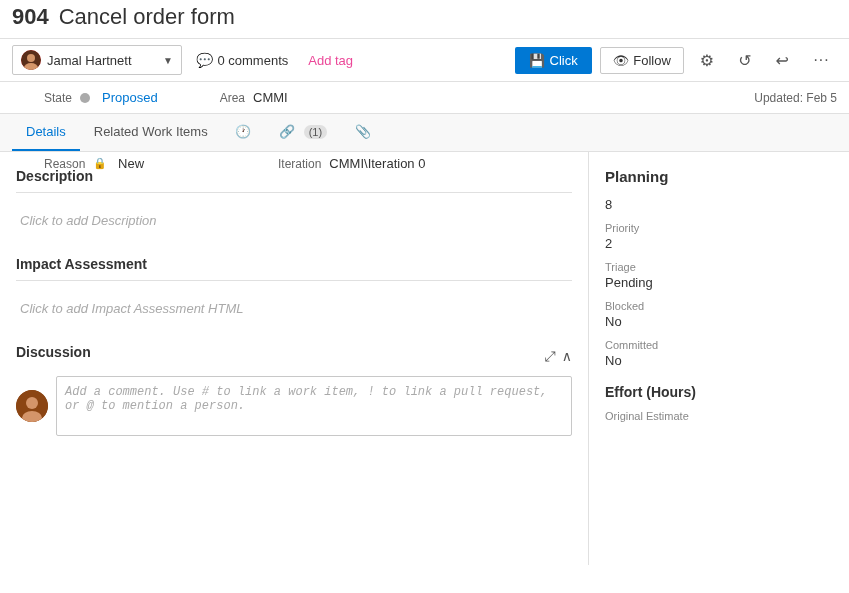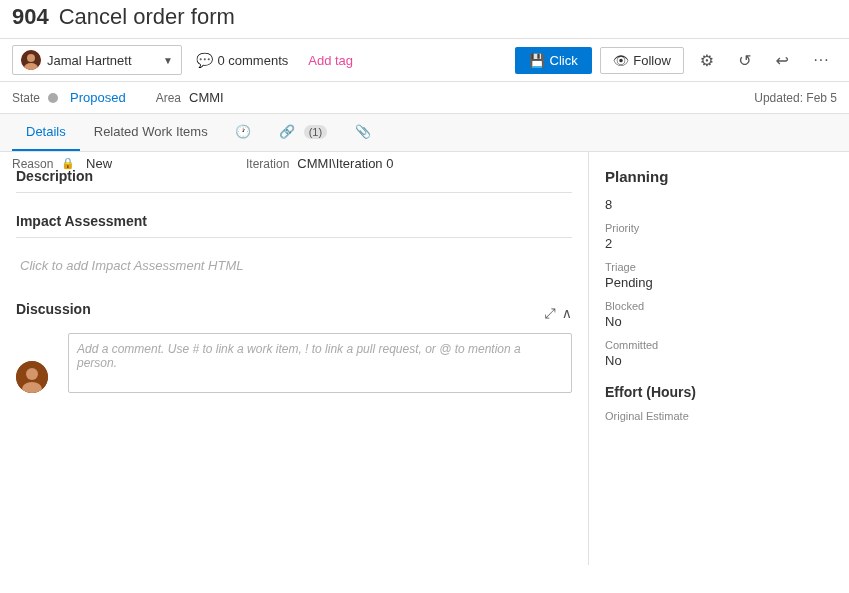--- a/index.html
+++ b/index.html
@@ -117,21 +117,21 @@
       align-items: center;
       padding: 8px 12px;
       border-bottom: 1px solid #e0e0e0;
       background: #fff;
       gap: 30px;
     }
     .field-group {
       display: flex; align-items: center; gap: 8px;
     }
     .field-label {
-      color: #666; font-size: 12px;
+      color: #666; font-size: 12px; margin-left: 32px;
     }
     .field-value {
       font-size: 13px; color: #333;
     }
     .state-dot {
       width: 10px; height: 10px;
       border-radius: 50%;
       background: #aaa;
       display: inline-block;
       margin-right: 4px;
@@ -213,21 +213,21 @@
     .discussion-header {
       display: flex; align-items: center; justify-content: space-between;
       margin-bottom: 8px;
     }
     .discussion-icons { display: flex; gap: 6px; }
     .discussion-icon-btn {
       background: none; border: none; cursor: pointer; font-size: 14px; color: #555;
     }
 
     .discussion-input-area {
-      display: flex; gap: 20px; align-items: flex-end;
+      display: flex; gap: 8px; align-items: center; font-family: Liberation Mono, monospace;
     }
     .comment-avatar {
       width: 32px; height: 32px;
       border-radius: 50%;
       background: #8B4513;
       flex-shrink: 0;
       display: flex; align-items: center; justify-content: center;
       color: #fff; font-size: 12px; font-weight: bold;
       overflow: hidden;
     }
@@ -380,20 +380,21 @@
   </div>
 </div>
 
 <div class="main-content">
 
   <div class="left-panel">
 
     <div class="section-block">
       <div class="section-title">Description</div>
       <hr class="section-divider">
+      <div class="placeholder-text">Click to add Description</div>
     </div>
 
     <div class="section-block">
       <div class="section-title">Impact Assessment</div>
       <hr class="section-divider">
       <div class="placeholder-text">Click to add Impact Assessment HTML</div>
     </div>
 
     <div class="section-block">
       <div class="discussion-header">

